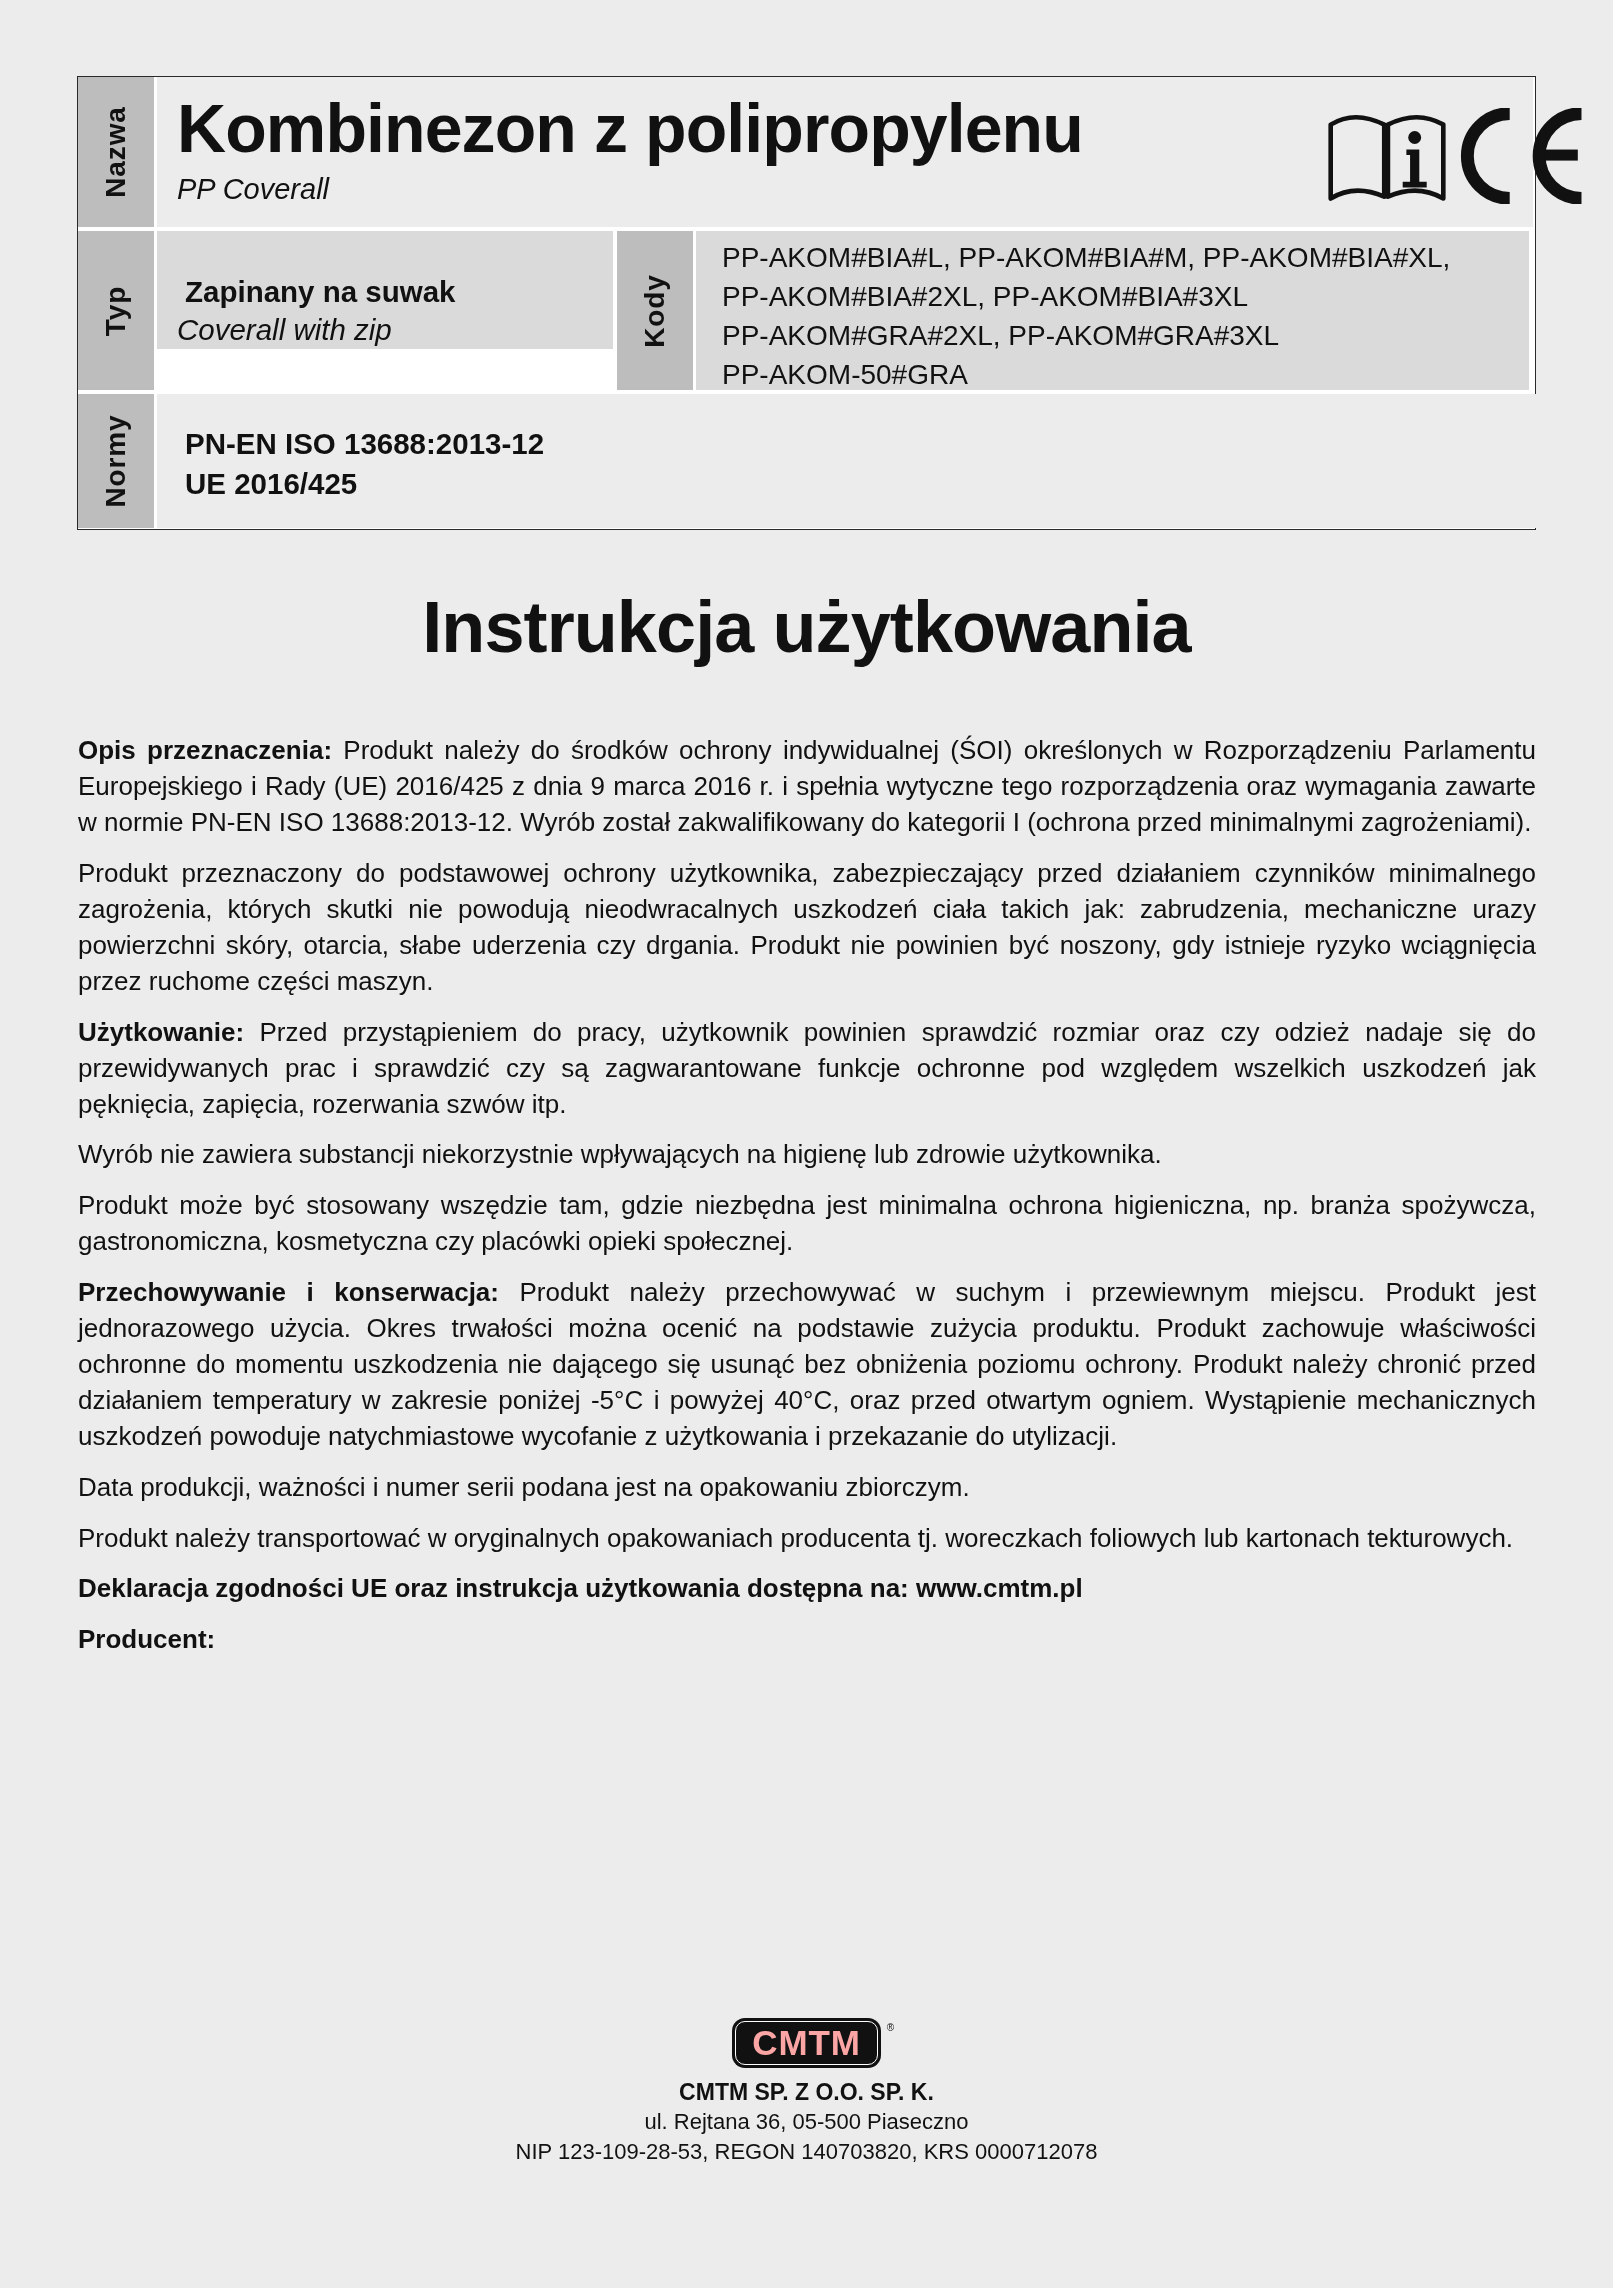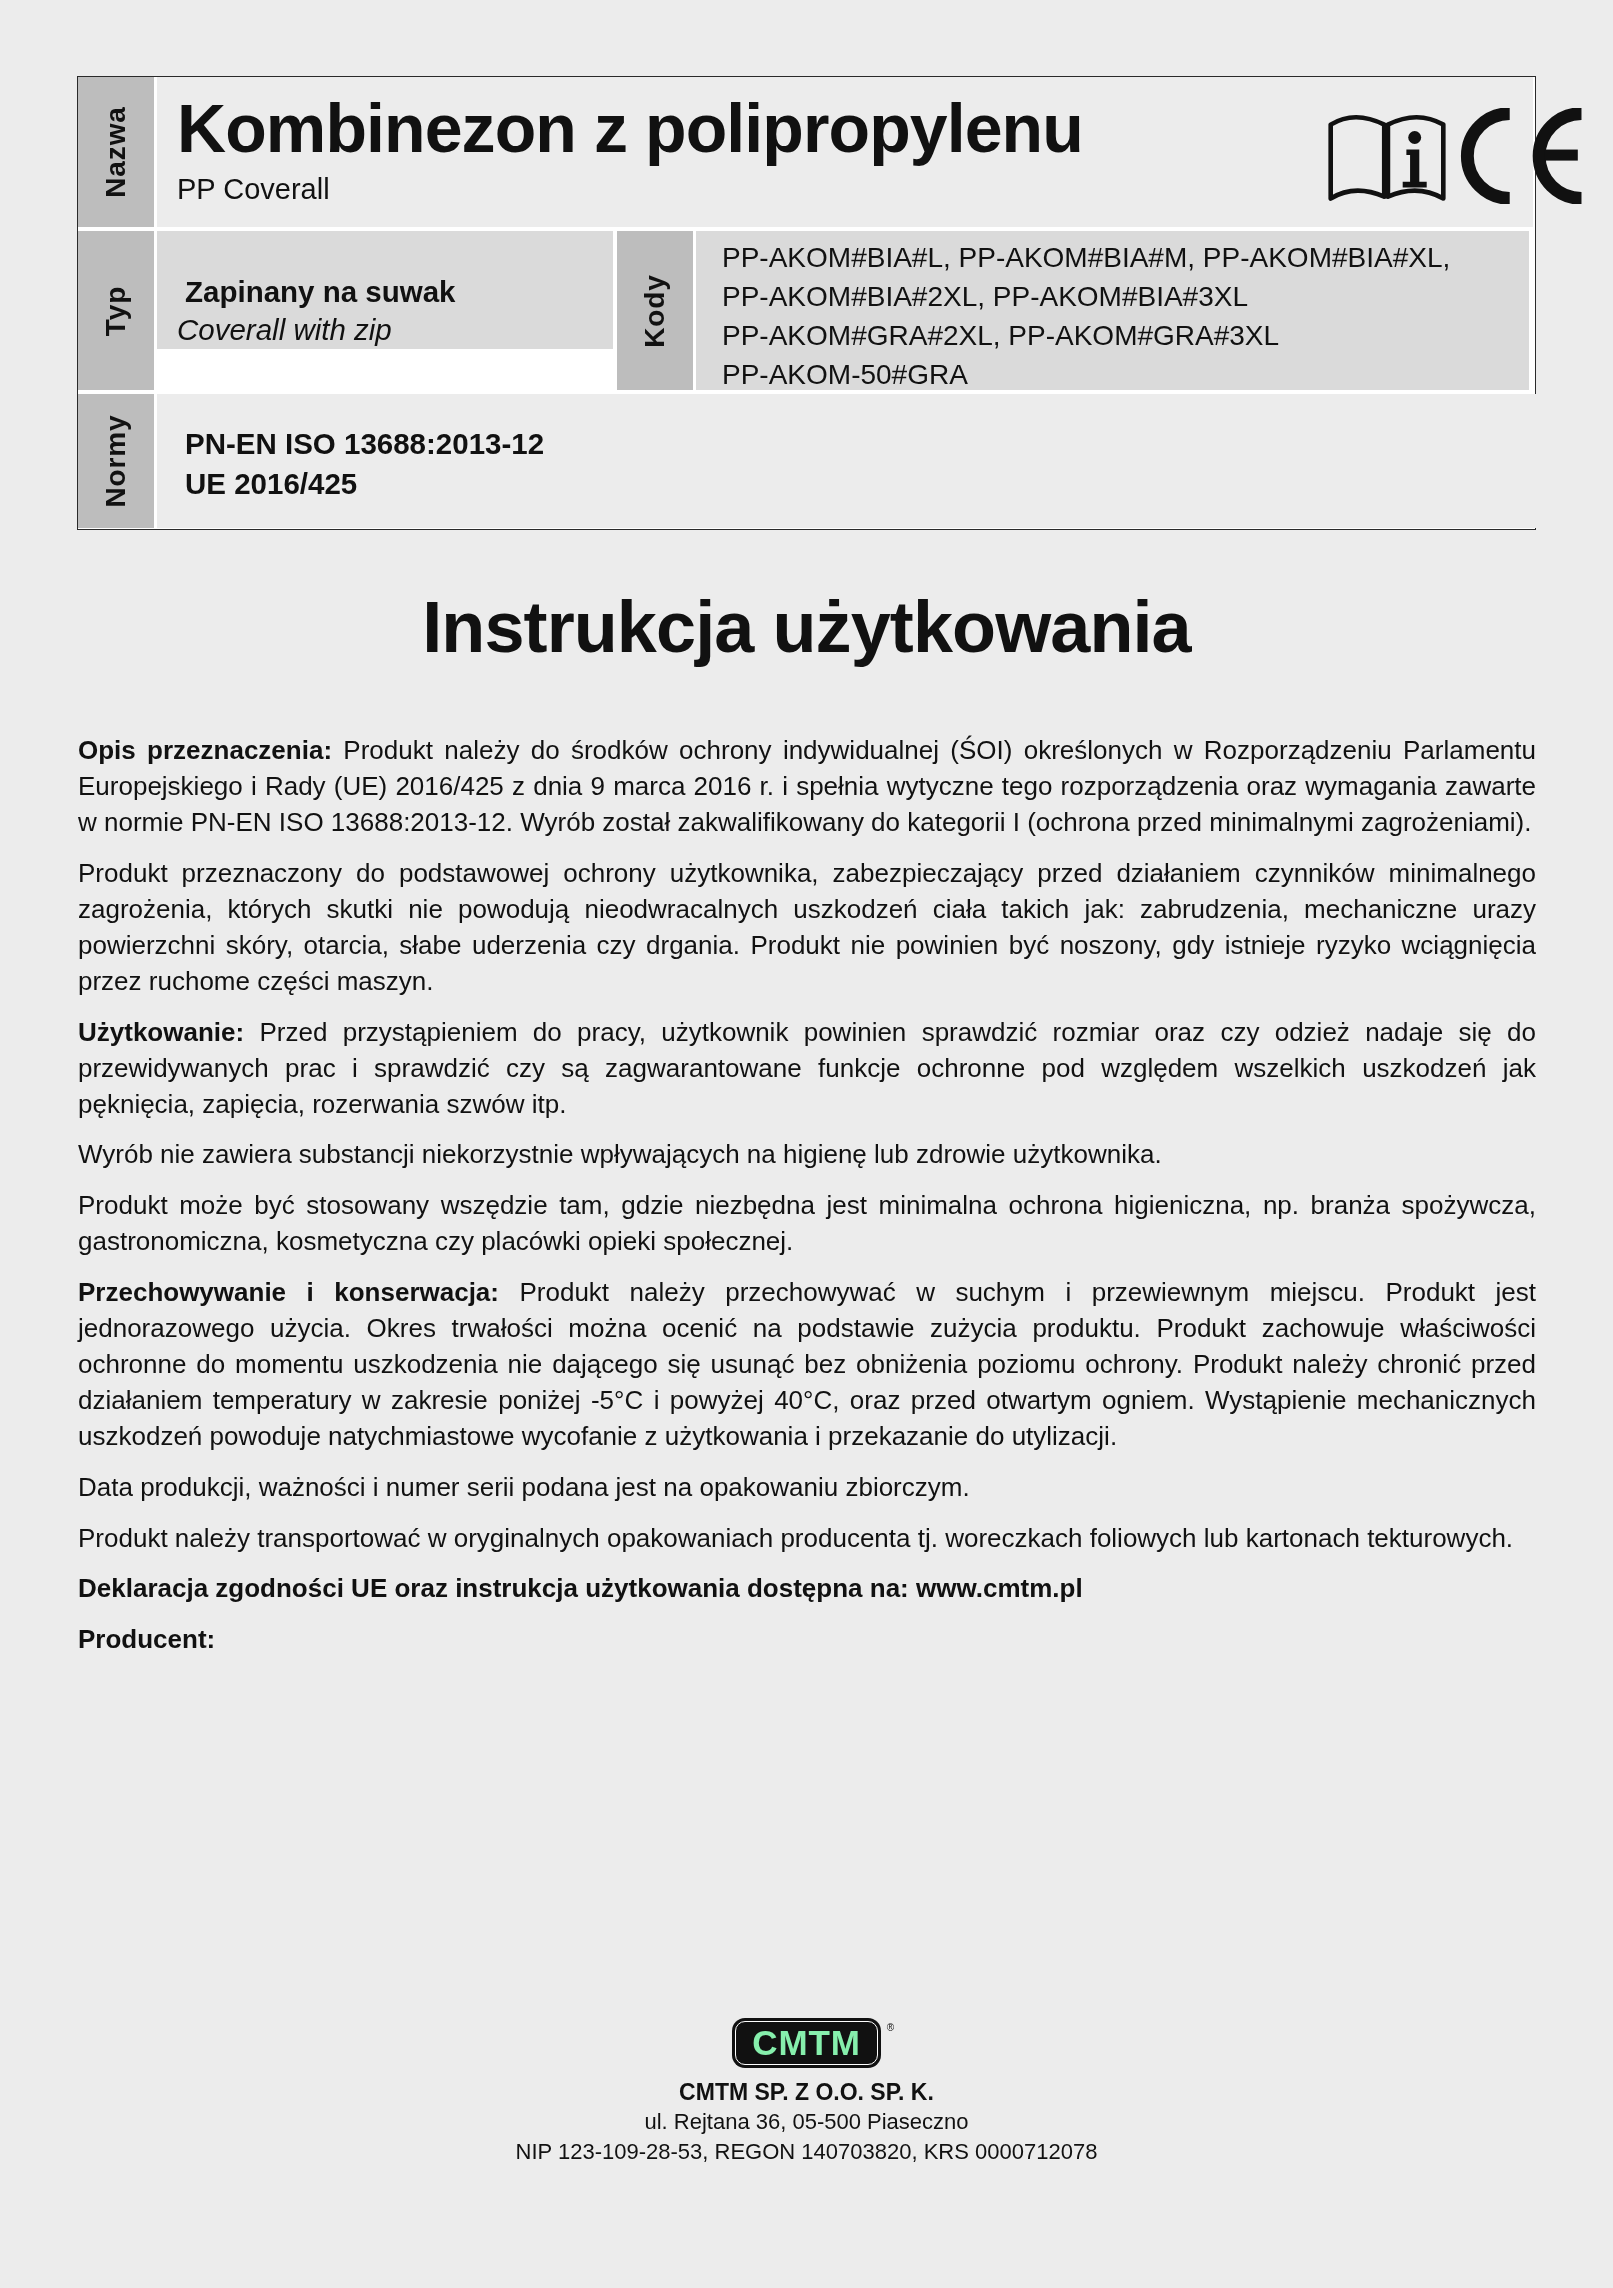--- a/index.html
+++ b/index.html
@@ -40,21 +40,21 @@
   #lbl-normy { left: 0; top: 317px; width: 76px; height: 134px; }
   #val-normy { left: 79px; top: 317px; width: 1415px; height: 134px; }
 
   .product-title {
     position: absolute; left: 20px; top: 16.6px;
     font-size: 68px; font-weight: bold; letter-spacing: -0.9px;
     line-height: 1;
   }
   .product-subtitle {
     position: absolute; left: 20px; top: 98px;
-    font-size: 29px; line-height: 1;
+    font-size: 29px; font-style: italic; line-height: 1;
   }
   .icons { position: absolute; left: 1170px; top: 31px; height: 96px; display: flex; align-items: center; gap: 13px; }
 
   .typ-main { position: absolute; left: 28px; top: 44px; font-size: 29.5px; font-weight: bold; }
   .typ-sub { position: absolute; left: 20px; top: 82px; font-size: 29.5px; font-style: italic; }
 
   .codes { position: absolute; left: 26px; top: 7.4px; font-size: 28px; line-height: 39px; }
   .codes div { white-space: nowrap; }
 
   .norms { position: absolute; left: 28px; top: 29.5px; font-size: 29.5px; font-weight: bold; line-height: 40px; }
@@ -74,21 +74,21 @@
   .body-text p { margin: 0 0 14.8px 0; }
   .body-text b { font-weight: bold; }
 
   
   .footer {
     position: absolute; left: 0; width: 1613px; top: 2018px;
     text-align: center; font-size: 22px; line-height: 30px;
   }
   .logo-wrap { position: relative; display: inline-block; margin-bottom: 9.2px; }
   .logo {
-    display: inline-block; background: #111; color: #86efac;
+    display: inline-block; background: #111; color: #fca5a5;
     border-radius: 13px; padding: 2.8px;
   }
   .logo-inner {
     border: 1.8px solid #fff; border-radius: 10px;
     padding: 3.7px 16.6px; font-size: 35px; font-weight: bold; line-height: 35px; letter-spacing: 0.9px;
   }
   .reg { position: absolute; right: -13px; top: -5.5px; font-size: 10px; }
   .company { font-weight: bold; font-size: 23px; }
   .contact { margin-top: 9.2px; }
 </style>

